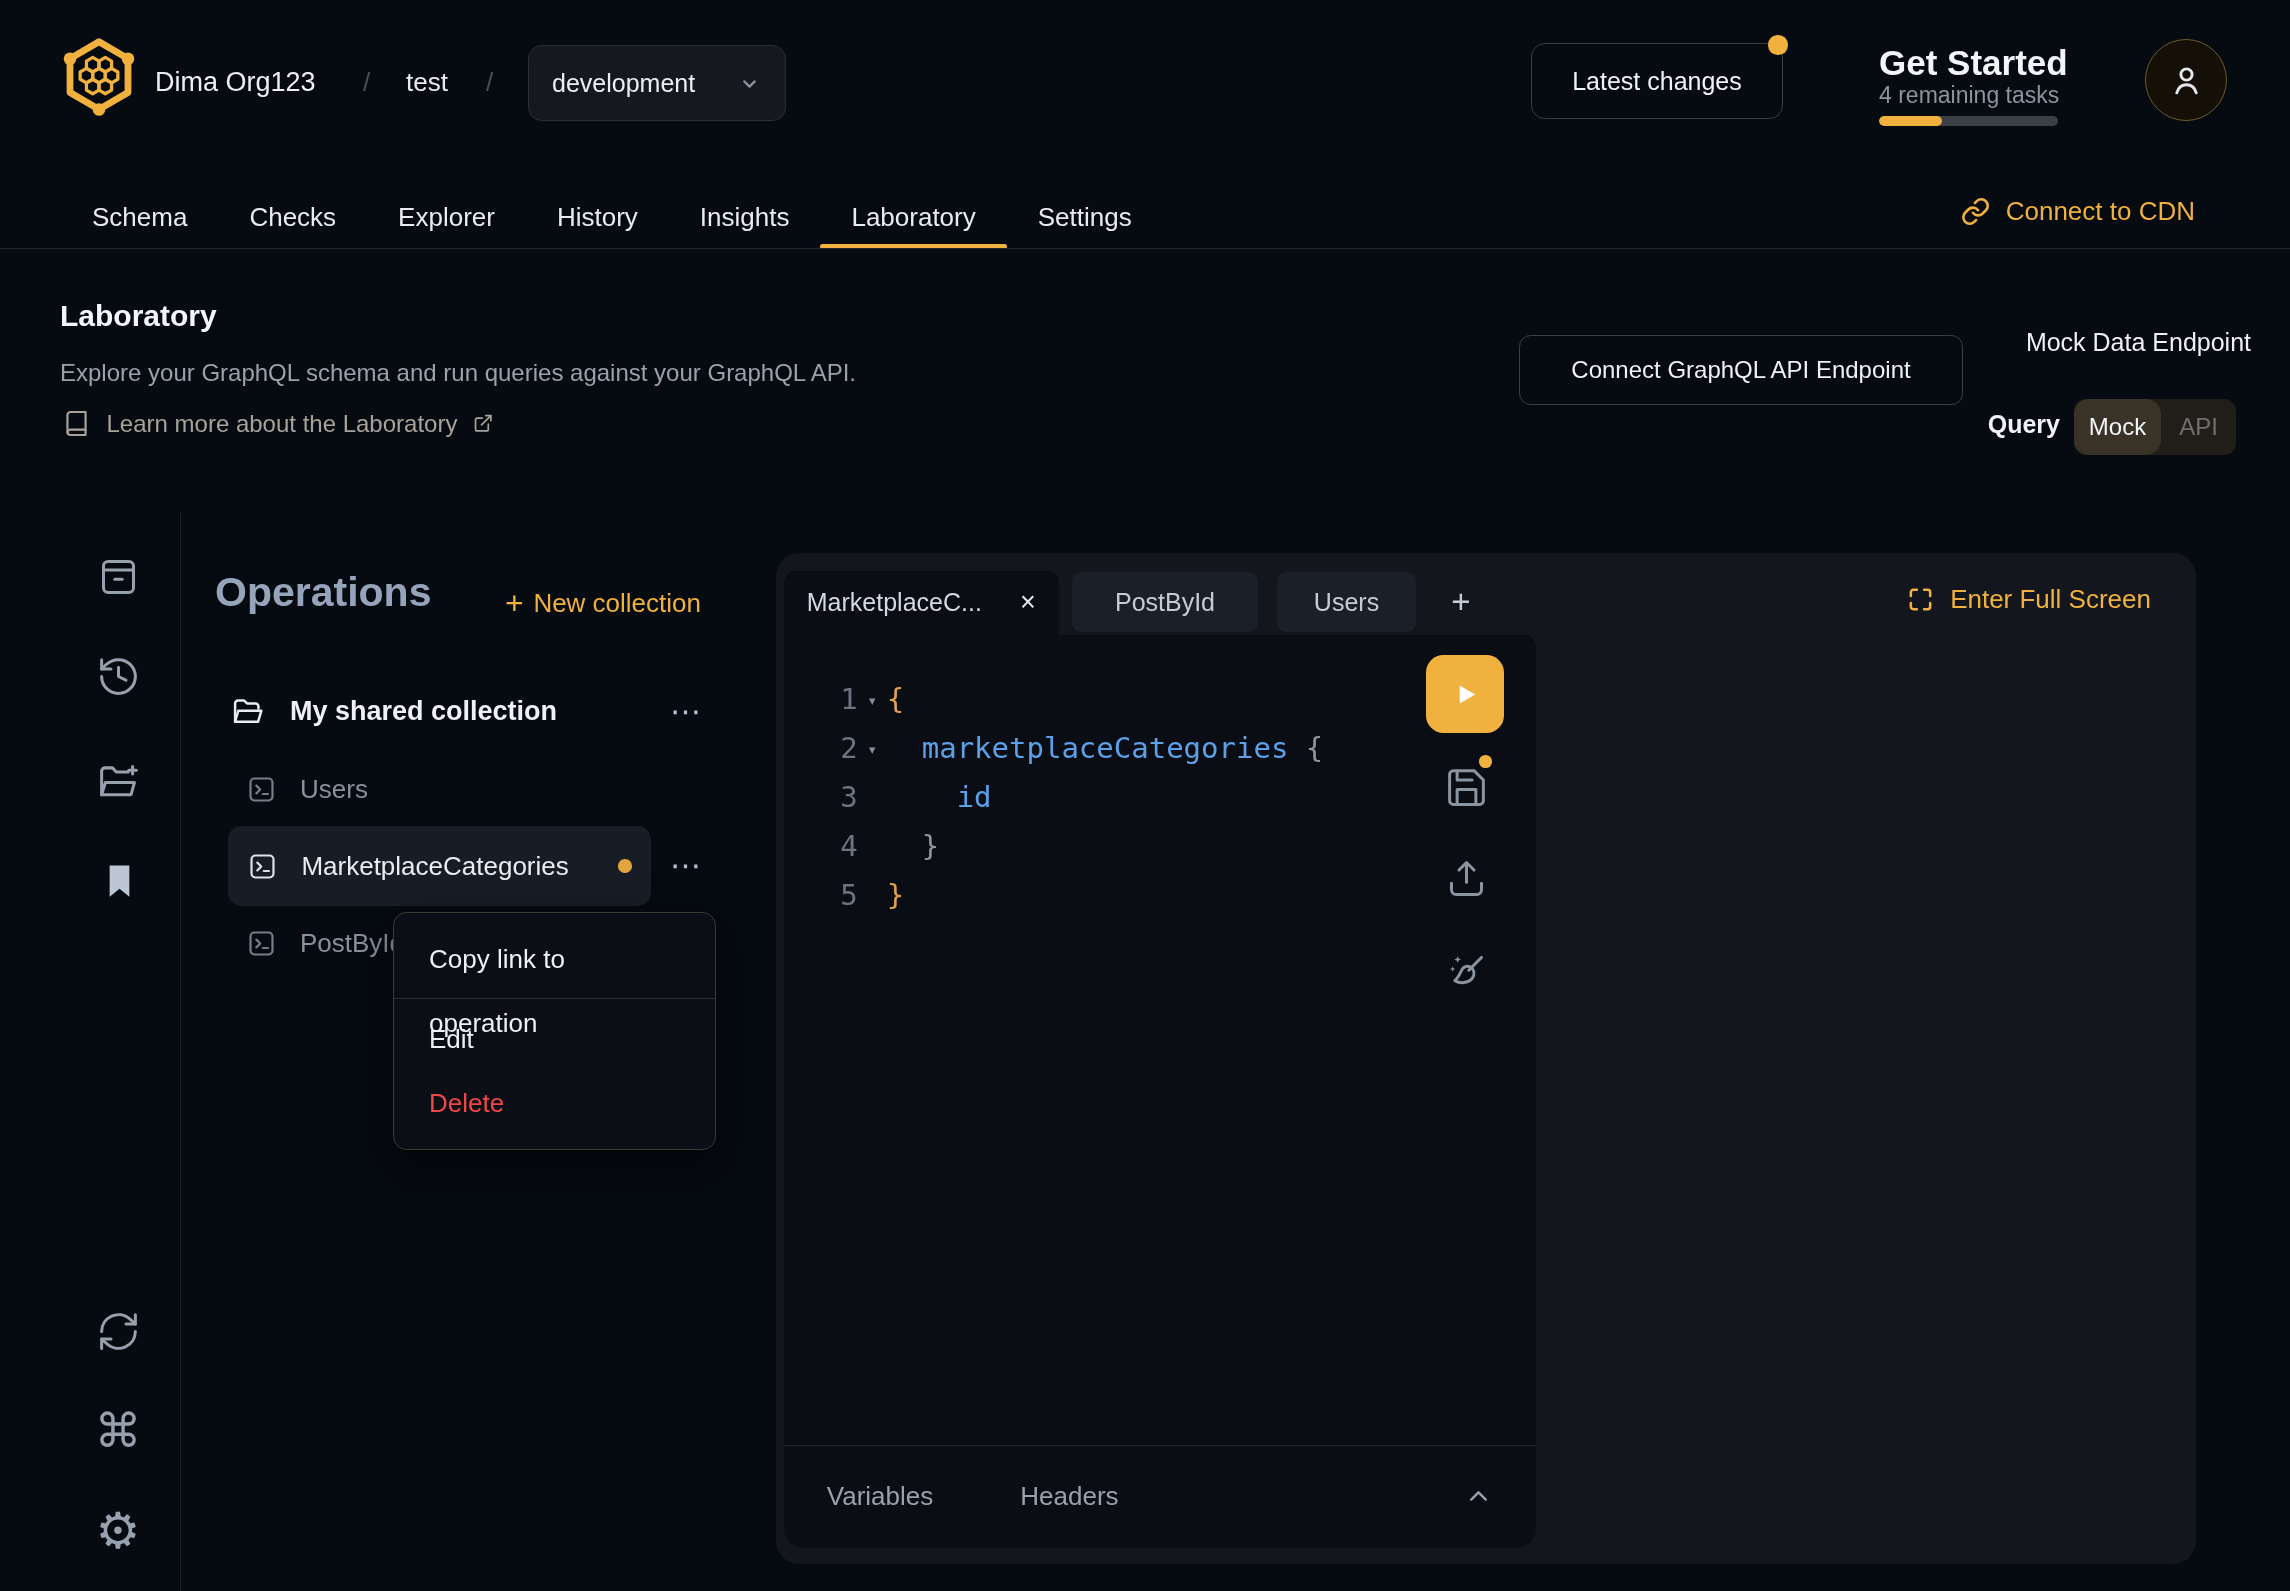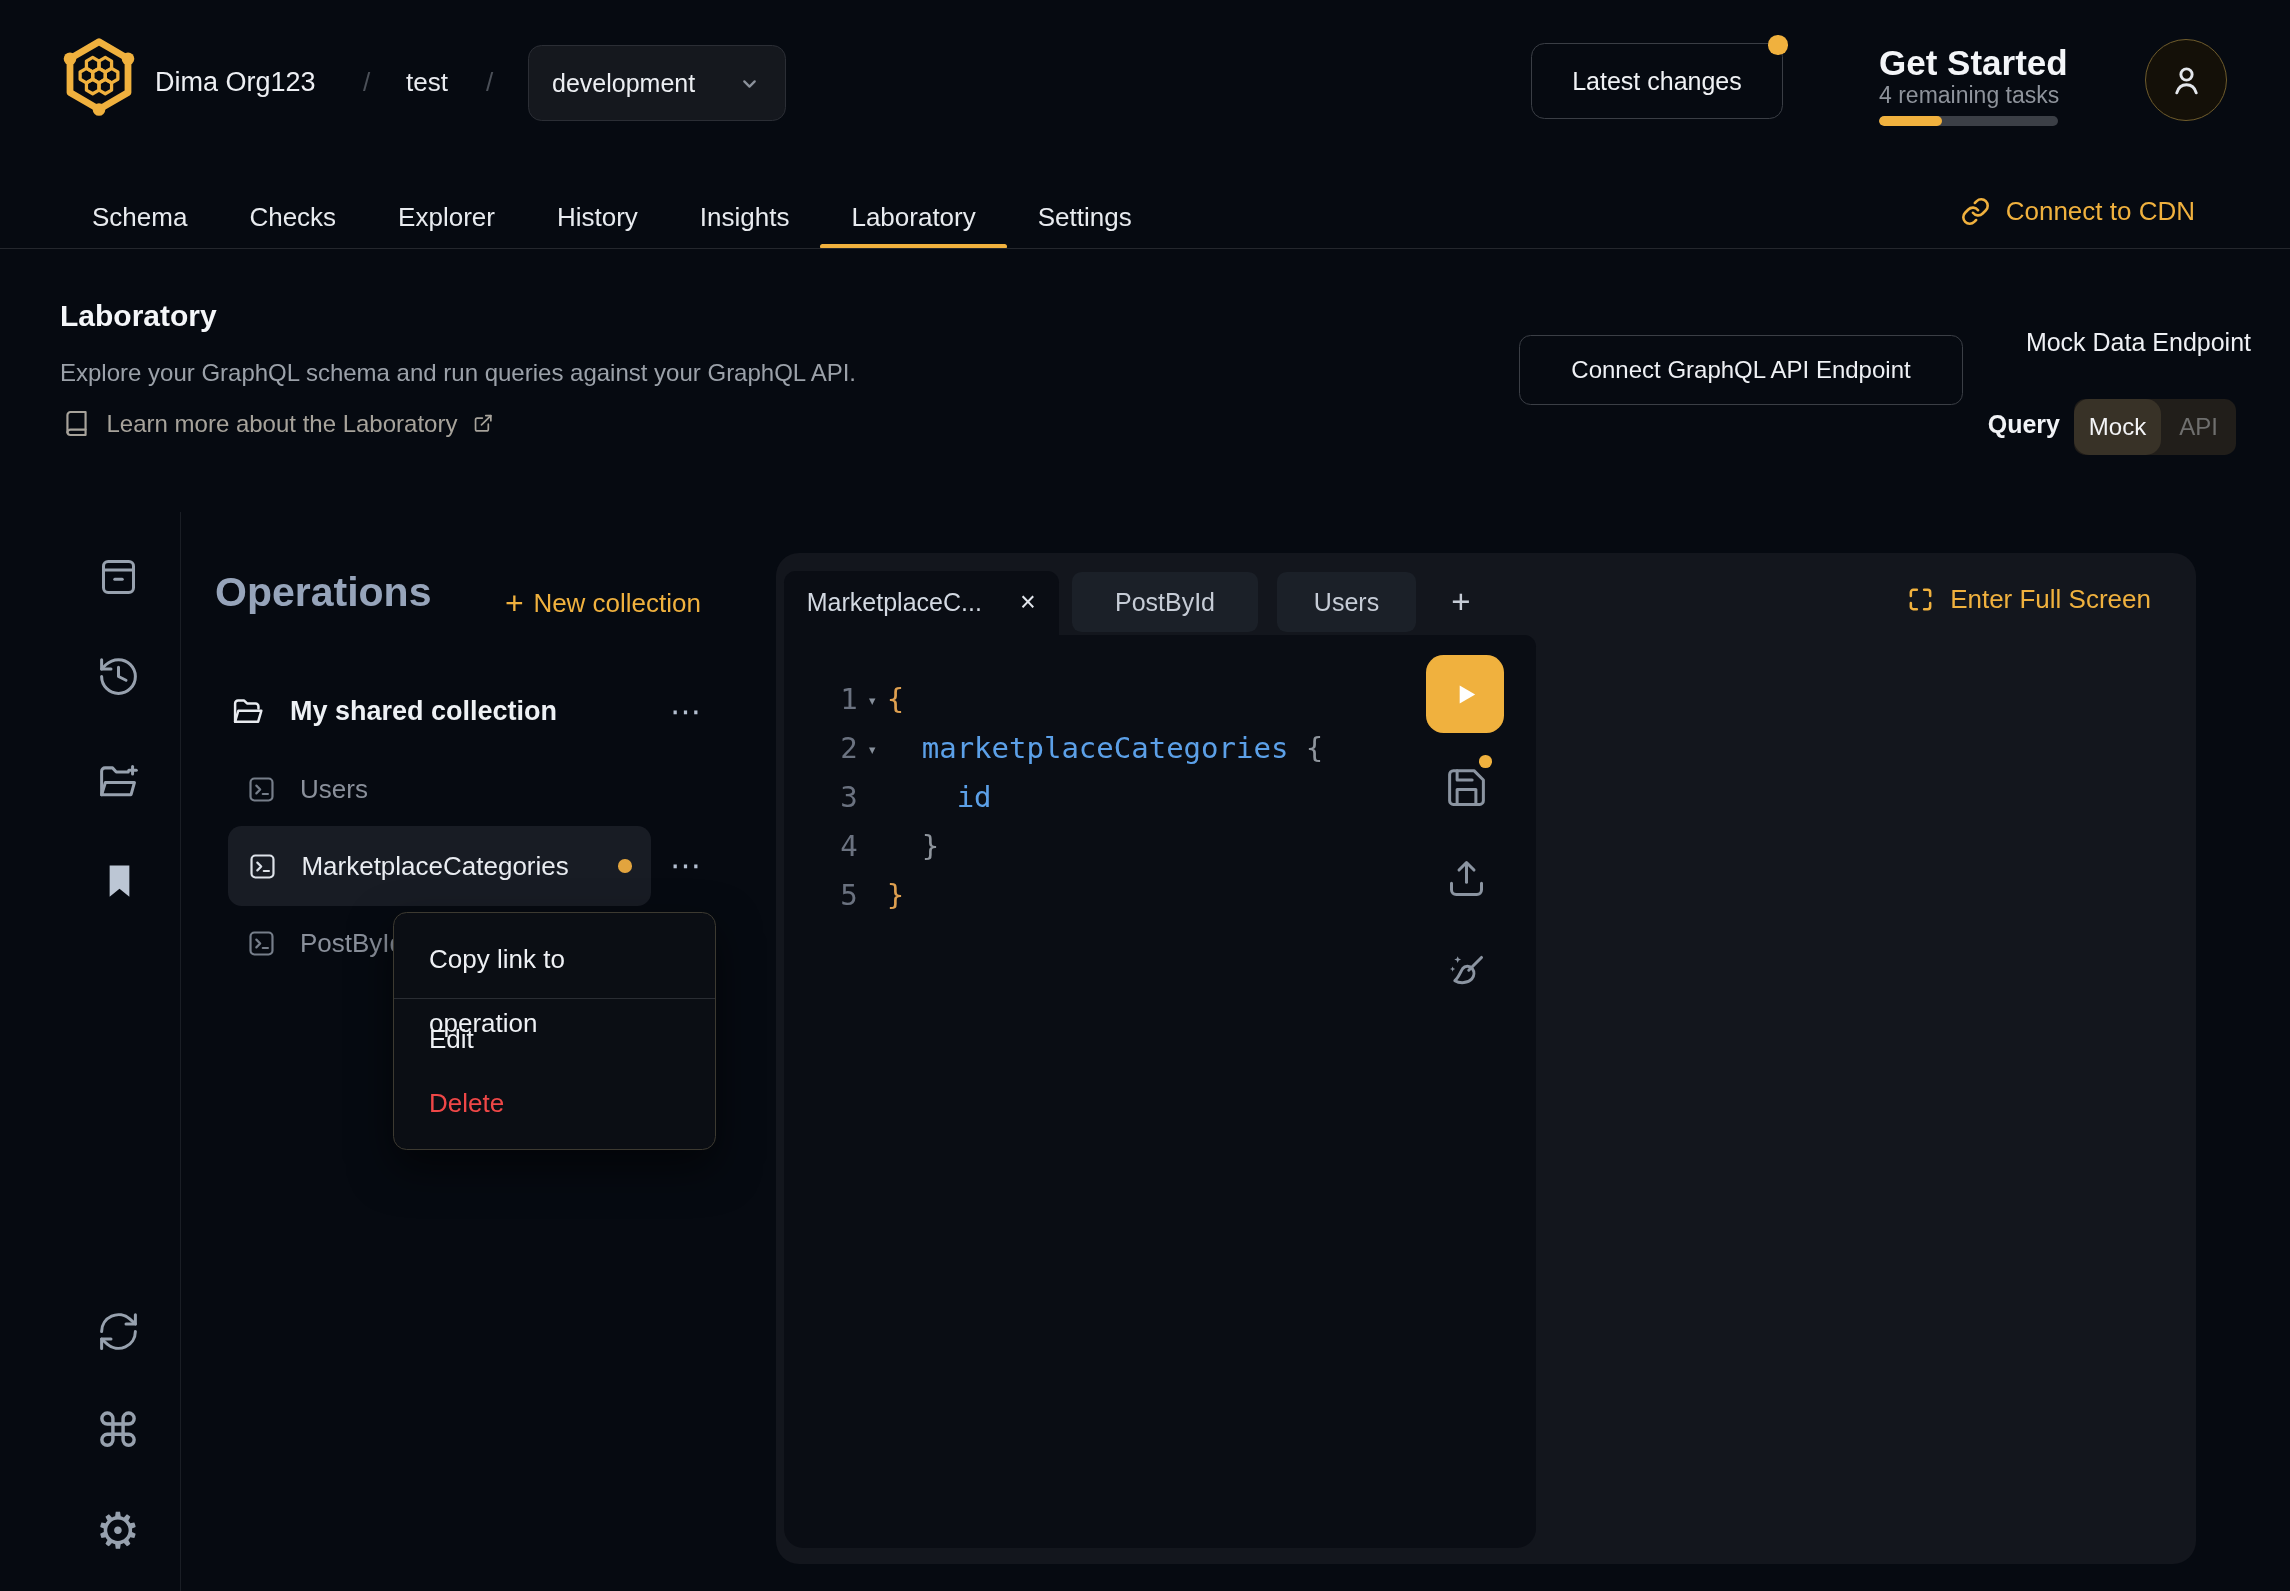--- a/index.html
+++ b/index.html
@@ -415,17 +415,26 @@
     </div>
     <div class="abs tool-ic" style="left:668px;top:396px;">
       <svg width="45" height="45" viewBox="0 0 24 24" fill="none" stroke="currentColor" stroke-width="1.6" stroke-linecap="round" stroke-linejoin="round">
         <path d="M20 4.5 13.2 11.3"></path>
         <path d="M10 10.4c-1.3 1.9-2.1 4.7-4.2 6.5 2.8 1.7 7 1.3 9-.9 1.5-1.7 1.4-4 .3-5.5-1.3-1.6-3.9-1.7-5.1-.1z"></path>
         <path d="M7.3 3.8l.5 1.3 1.3.5-1.3.5-.5 1.3-.5-1.3-1.3-.5 1.3-.5z" fill="currentColor" stroke="none"></path>
         <path d="M4.6 9.3l.4 1 1 .4-1 .4-.4 1-.4-1-1-.4 1-.4z" fill="currentColor" stroke="none"></path>
       </svg>
     </div>
 
+    <div class="abs bottombar">
+      <span class="bb-lbl">Variables</span>
+      <span class="bb-lbl">Headers</span>
+      <span class="bb-chev">
+        <svg width="29" height="29" viewBox="0 0 24 24" fill="none" stroke="currentColor" stroke-width="2" stroke-linecap="round" stroke-linejoin="round">
+            <path d="M6 14.5l6-6 6 6"></path>
+          </svg>
+      </span>
+    </div>
 
   </div>
 
 </div>
 
 
 </body></html>

